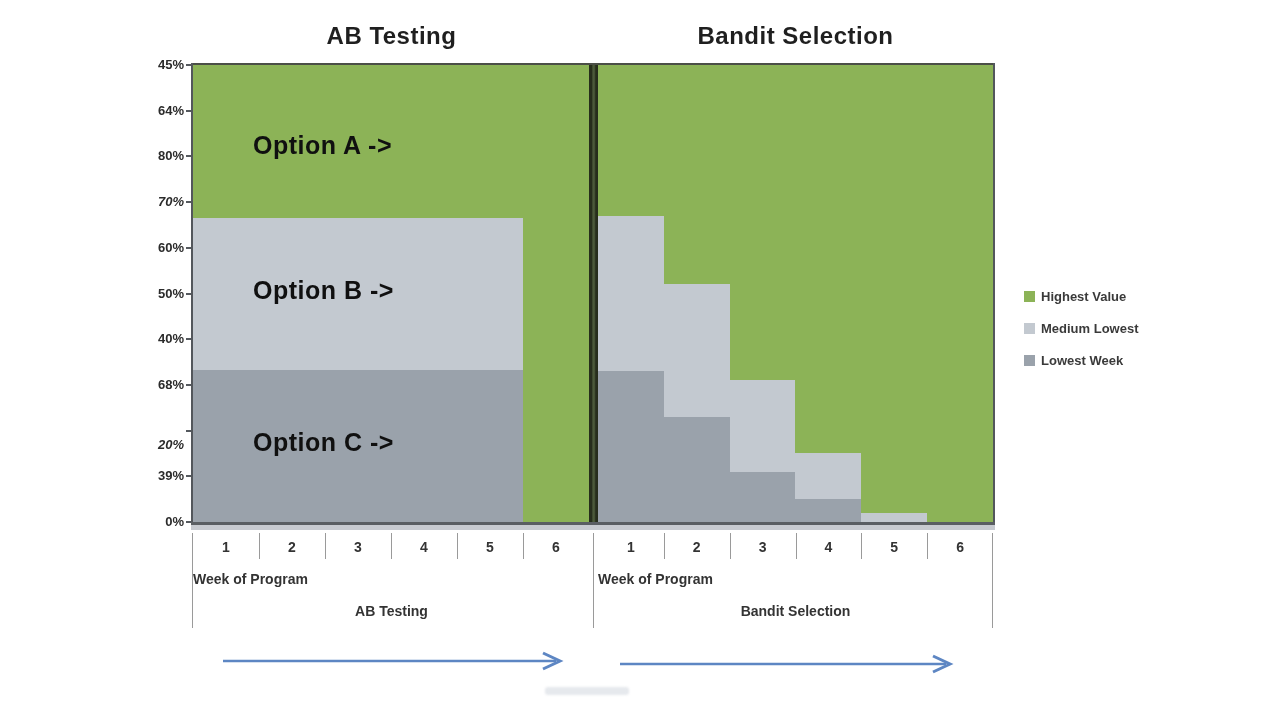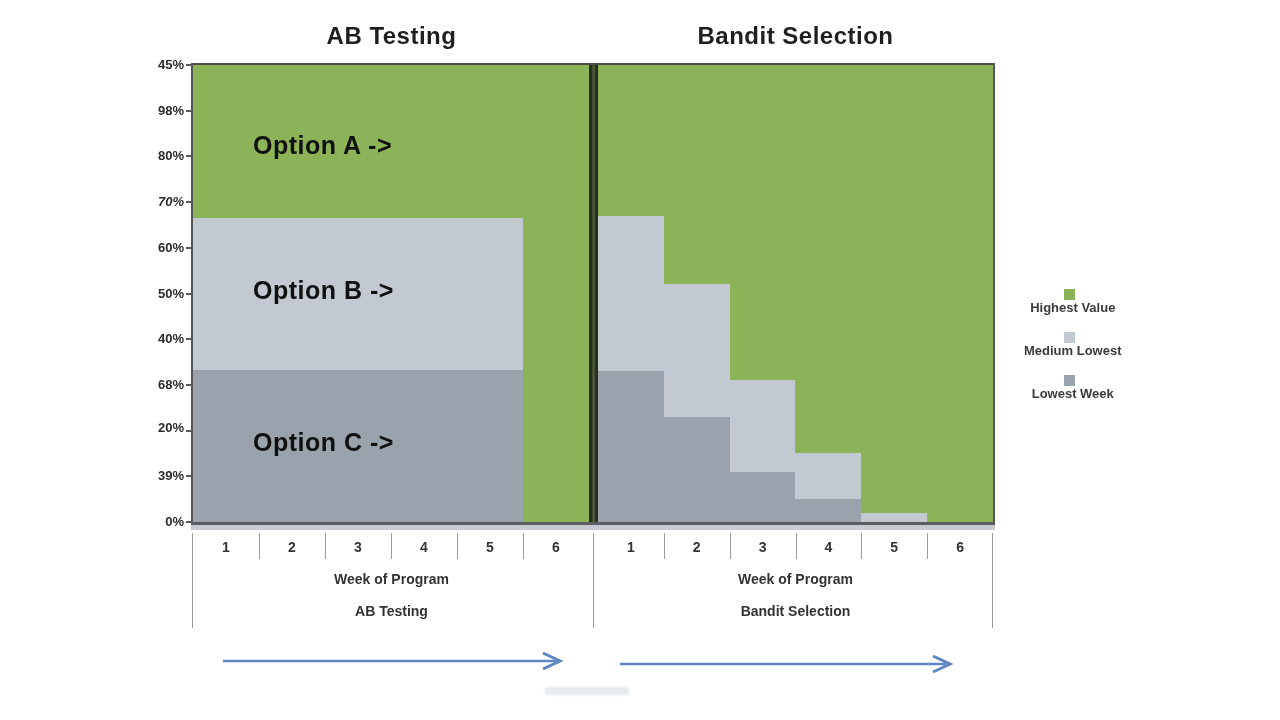--- a/index.html
+++ b/index.html
@@ -26,34 +26,34 @@
   #border-right{left:993px;top:63px;width:2px;height:462px;}
   #border-bottom-dark{left:191px;top:522px;width:804px;height:3px;background:#5a5e63;}
   #border-bottom-light{left:191px;top:525px;width:804px;height:5px;background:#c7cad0;}
 
   .ytick-label{position:absolute;width:62px;text-align:right;font-size:13px;font-weight:600;color:#2b2b2b;}
   .ytick-mark{position:absolute;width:5px;height:2px;background:#55595e;}
 
   .xnum{position:absolute;text-align:center;font-size:14px;font-weight:600;color:#333;}
   .xsep{position:absolute;width:1px;background:#9a9a9a;}
 
-  .xaxis-label{position:absolute;text-align:center;font-size:14px;font-weight:600;color:#333;}
+  .xaxis-label{position:absolute;font-size:14px;font-weight:600;color:#333;}
   .xaxis-group{position:absolute;text-align:center;font-size:14px;font-weight:600;color:#333;}
   #xlabel-ab,#xgroup-ab{left:193px;width:397px;}
   #xlabel-bandit,#xgroup-bandit{left:598px;width:395px;}
   .xaxis-label{top:571px;}
   .xaxis-group{top:603px;}
 
   .option-label{position:absolute;font-size:25px;font-weight:600;color:#101010;letter-spacing:.5px;}
   #opt-a{left:253px;top:131px;}
   #opt-b{left:253px;top:276px;}
   #opt-c{left:253px;top:428px;}
 
   #legend{position:absolute;left:1024px;top:289px;}
-  .legend-row{display:flex;align-items:center;margin-bottom:17px;flex-direction:column;}
+  .legend-row{display:flex;align-items:center;margin-bottom:17px;}
   .legend-swatch{width:11px;height:11px;margin-right:6px;flex:0 0 auto;}
   .legend-label{font-size:13px;font-weight:600;color:#3a3a3a;white-space:nowrap;}
 
   #arrows{position:absolute;left:0;top:0;width:1280px;height:720px;pointer-events:none;}
 
   #faint-smudge{position:absolute;left:545px;top:687px;width:84px;height:8px;
     background:rgba(200,206,216,0.45);border-radius:3px;filter:blur(1px);}
 </style>
 </head>
 <body>
@@ -132,35 +132,35 @@
 
   <div class="border-line" id="border-top"></div>
   <div class="border-line" id="axis-y-line"></div>
   <div class="border-line" id="border-right"></div>
   <div class="border-line" id="border-bottom-dark"></div>
   <div class="border-line" id="border-bottom-light"></div>
 
   <div id="generated-axes">
       <div class="ytick-label" style="left: 122px; top: 57px;">45%</div>
       <div class="ytick-mark" style="left: 186px; top: 64px;"></div>
-      <div class="ytick-label" style="left: 122px; top: 102.7px;">98%</div>
+      <div class="ytick-label" style="left: 122px; top: 102.7px;">64%</div>
       <div class="ytick-mark" style="left: 186px; top: 109.7px;"></div>
       <div class="ytick-label" style="left: 122px; top: 148.4px;">80%</div>
       <div class="ytick-mark" style="left: 186px; top: 155.4px;"></div>
       <div class="ytick-label" style="left: 122px; top: 194.1px; font-style: italic;">70%</div>
       <div class="ytick-mark" style="left: 186px; top: 201.1px;"></div>
       <div class="ytick-label" style="left: 122px; top: 239.8px;">60%</div>
       <div class="ytick-mark" style="left: 186px; top: 246.8px;"></div>
       <div class="ytick-label" style="left: 122px; top: 285.5px;">50%</div>
       <div class="ytick-mark" style="left: 186px; top: 292.5px;"></div>
       <div class="ytick-label" style="left: 122px; top: 331.2px;">40%</div>
       <div class="ytick-mark" style="left: 186px; top: 338.2px;"></div>
       <div class="ytick-label" style="left: 122px; top: 376.9px;">68%</div>
       <div class="ytick-mark" style="left: 186px; top: 383.9px;"></div>
-      <div class="ytick-label" style="left: 122px; top: 420px;">20%</div>
+      <div class="ytick-label" style="left: 122px; top: 437px; font-style: italic;">20%</div>
       <div class="ytick-mark" style="left: 186px; top: 429.6px;"></div>
       <div class="ytick-label" style="left: 122px; top: 468.3px;">39%</div>
       <div class="ytick-mark" style="left: 186px; top: 475.3px;"></div>
       <div class="ytick-label" style="left: 122px; top: 514px;">0%</div>
       <div class="ytick-mark" style="left: 186px; top: 521px;"></div>
       <div class="xnum" style="left: 193px; top: 539px; width: 66px;">1</div>
       <div class="xnum" style="left: 259px; top: 539px; width: 66px;">2</div>
       <div class="xnum" style="left: 325px; top: 539px; width: 66px;">3</div>
       <div class="xnum" style="left: 391px; top: 539px; width: 66px;">4</div>
       <div class="xnum" style="left: 457px; top: 539px; width: 66px;">5</div>

